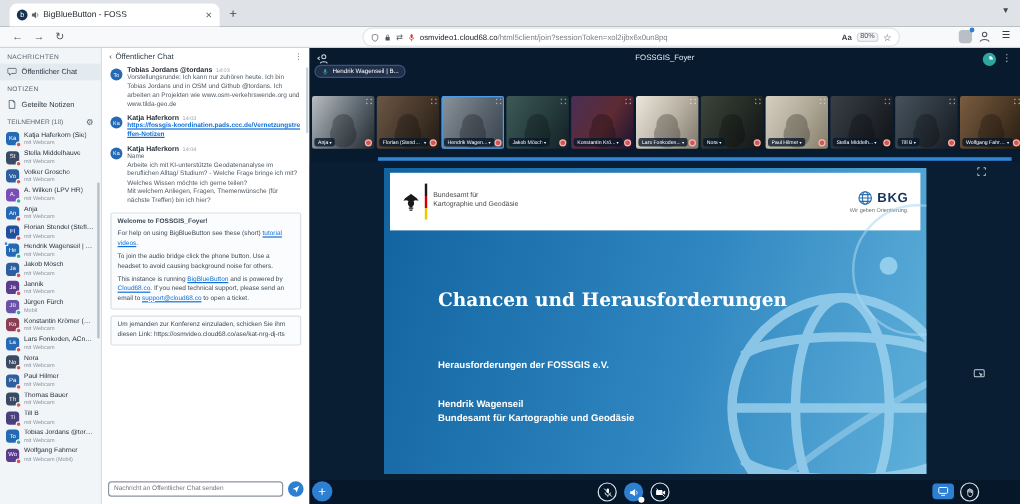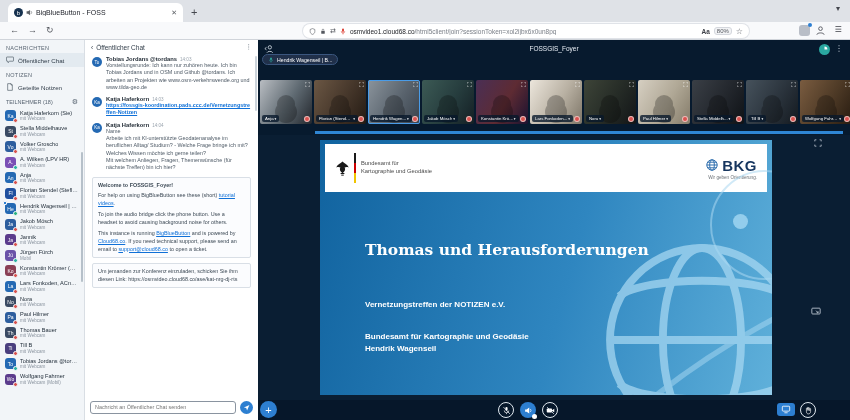--- a/index.html
+++ b/index.html
@@ -103,21 +103,21 @@
 
   .divider{position:absolute;left:57px;top:91px;width:528px;height:3px;background:#2f86d4;}
 
   .board{position:absolute;left:0;top:95px;right:0;bottom:20px;background:#0a1e33;}
   .slide{position:absolute;left:62px;top:5px;width:452px;height:255px;overflow:hidden;background:linear-gradient(105deg,#11639f 0%,#2f86c0 55%,#5fb0da 100%);}
   .band{position:absolute;left:5px;right:5px;top:4px;height:48px;background:#fff;display:flex;align-items:center;padding:0 10px;}
   .flagbar{width:2px;height:30px;background:linear-gradient(#1a1a1a 0 34%,#cc0000 34% 67%,#f0c400 67% 100%);margin:0 5px 0 4px;flex-shrink:0;}
   .orgname{font-size:5.8px;color:#4a4a4a;line-height:1.3;}
   .bkg{margin-left:auto;display:flex;flex-direction:column;align-items:flex-end;}
   .bkg-row{display:flex;align-items:center;gap:3px;}
-  .bkg-word{font-size:15px;font-weight:bold;color:#16355e;letter-spacing:.5px;}
+  .bkg-word{font-size:11px;font-weight:bold;color:#16355e;letter-spacing:.5px;}
   .bkg-tag{font-size:4.6px;color:#6a7076;margin-top:1px;}
   .slide-title{position:absolute;left:45px;top:100px;font-family:"DejaVu Serif","Liberation Serif",serif;font-size:15.5px;font-weight:600;color:#fff;line-height:1.25;}
   .slide-sub{position:absolute;left:45px;top:160px;font-size:8px;font-weight:bold;color:#fff;}
   .slide-author{position:absolute;left:45px;top:191px;font-size:8px;font-weight:bold;color:#fff;line-height:1.5;}
   .globe-svg{position:absolute;right:-45px;bottom:-60px;opacity:.85;}
   .slide-dot{position:absolute;right:24px;top:74px;width:15px;height:15px;border-radius:50%;background:#9ad2ee;opacity:.9;}
   .slide-ring{position:absolute;right:-48px;top:30px;width:110px;height:110px;border-radius:50%;border:2.5px solid rgba(170,215,240,.55);}
   .wb-full{position:absolute;left:556px;top:4px;opacity:.9;}
   .wb-min{position:absolute;left:553px;top:172px;opacity:.95;}
 
@@ -609,26 +609,26 @@
                       <ellipse cx="7" cy="7" rx="2.3" ry="5.2"></ellipse>
                       <path d="M1.8 7h10.4M2.6 4.2h8.8M2.6 9.8h8.8"></path>
                     </g>
                   </svg>
                 <span class="bkg-word">BKG</span>
               </div>
               <span class="bkg-tag">Wir geben Orientierung.</span>
             </div>
           </div>
           <div class="slide-title">
-              <div>Thomas und Herausforderungen</div>
+              <div>Chancen und Herausforderungen</div>
             </div>
-          <div class="slide-sub">Vernetzungstreffen der NOTIZEN e.V.</div>
+          <div class="slide-sub">Herausforderungen der FOSSGIS e.V.</div>
           <div class="slide-author">
+              <div>Hendrik Wagenseil</div>
               <div>Bundesamt für Kartographie und Geodäsie</div>
-              <div>Hendrik Wagenseil</div>
             </div>
           <i class="slide-dot"></i>
           <i class="slide-ring"></i>
           <svg class="globe-svg" width="230" height="230" viewBox="0 0 100 100">
             <g fill="none" stroke="#a9d9f2" stroke-width="3.4" opacity=".85">
               <circle cx="50" cy="50" r="40"></circle>
               <ellipse cx="50" cy="50" rx="17" ry="40"></ellipse>
               <path d="M10 50h80"></path>
               <path d="M14 31c11-9 61-9 72 0"></path>
               <path d="M14 69c11 9 61 9 72 0"></path>

